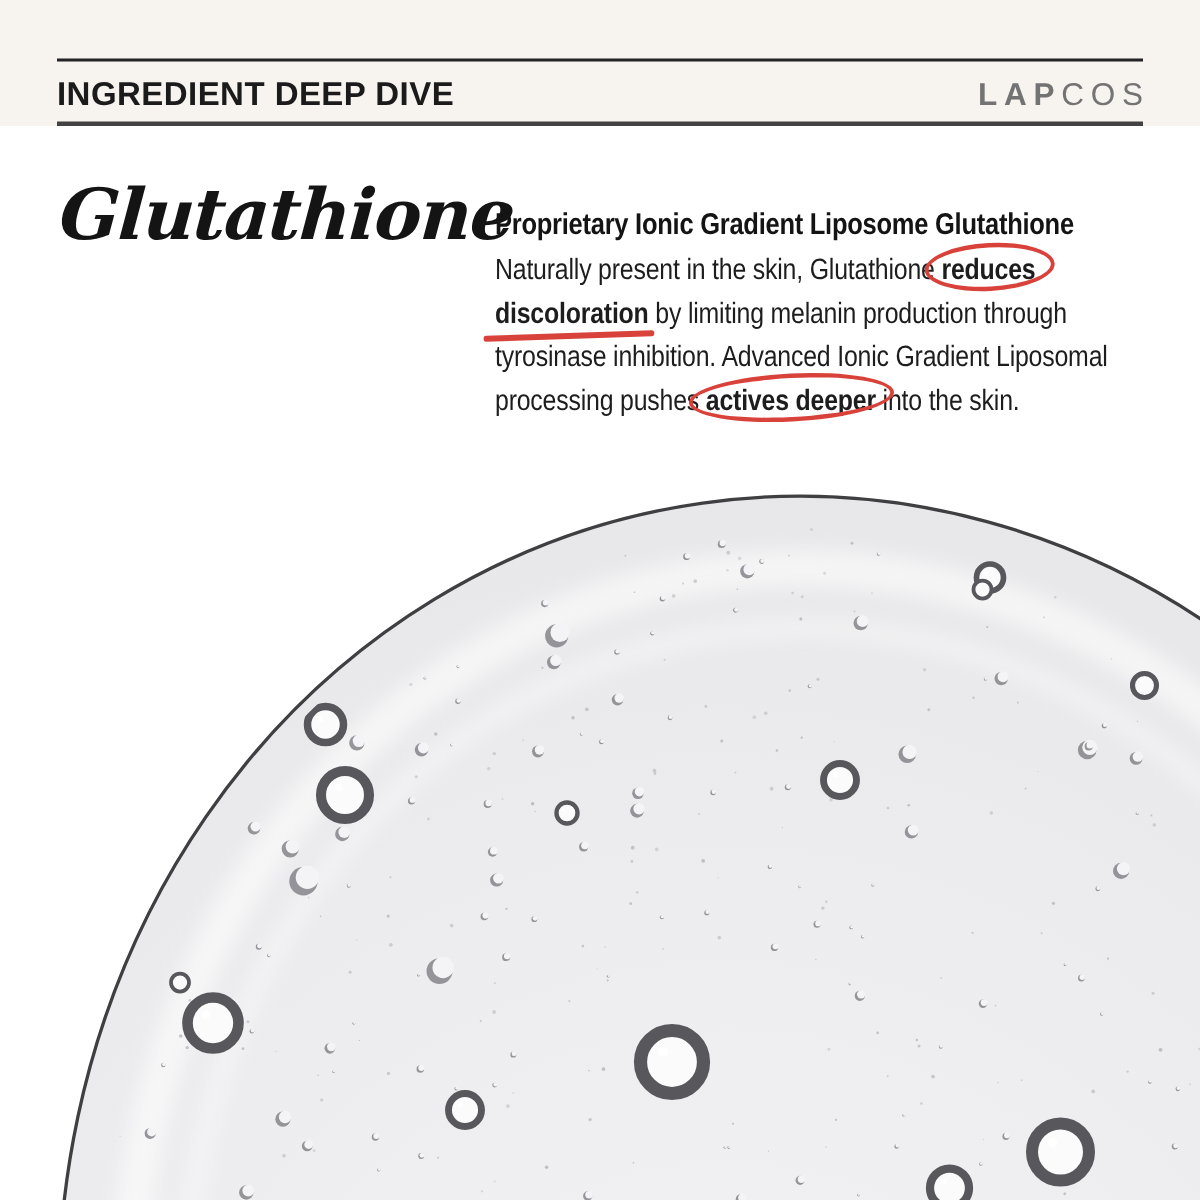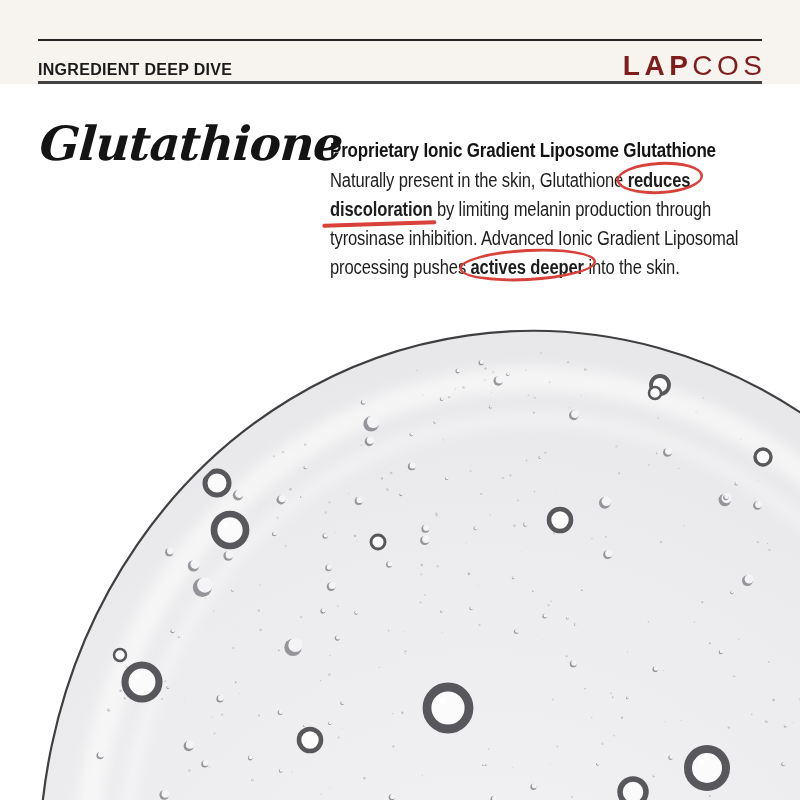--- a/index.html
+++ b/index.html
@@ -22,24 +22,24 @@
     background:#f7f3ef;
   }
   .rule{position:absolute;left:38px;right:38px;}
   .rule-top{top:39px;height:1.5px;background:#232323;}
   .rule-bottom{bottom:0;height:3px;background:#424242;}
   .header-row{
     position:absolute;left:38px;right:38px;top:50px;
     display:flex;justify-content:space-between;align-items:baseline;
   }
   .kicker{
-    font-size:16px;font-weight:700;letter-spacing:.3px;
+    font-size:22px;font-weight:700;letter-spacing:.3px;
     color:var(--ink);
   }
-  .brand{font-size:28px;color:#7f1d1d;margin-right:-4.5px;white-space:nowrap;margin-left:25px;}
+  .brand{font-size:21px;color:#737373;margin-right:-4.5px;white-space:nowrap;margin-left:25px;}
   .brand-bold{font-weight:700;letter-spacing:4.5px;}
   .brand-light{font-weight:400;letter-spacing:4.5px;}
   
   .script-title{
     position:absolute;left:38px;top:116px;
     font-family:"DejaVu Serif", serif;
     font-style:italic;font-weight:700;
     font-size:47px;letter-spacing:-1px;
     color:#141414;
     transform:skewX(-4deg);

